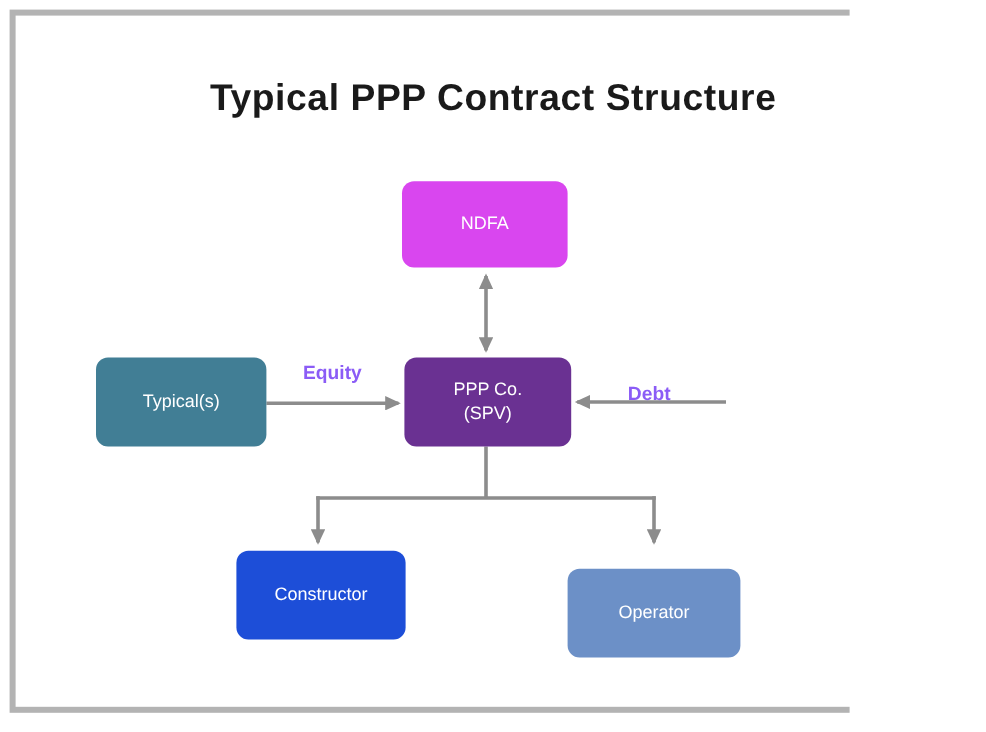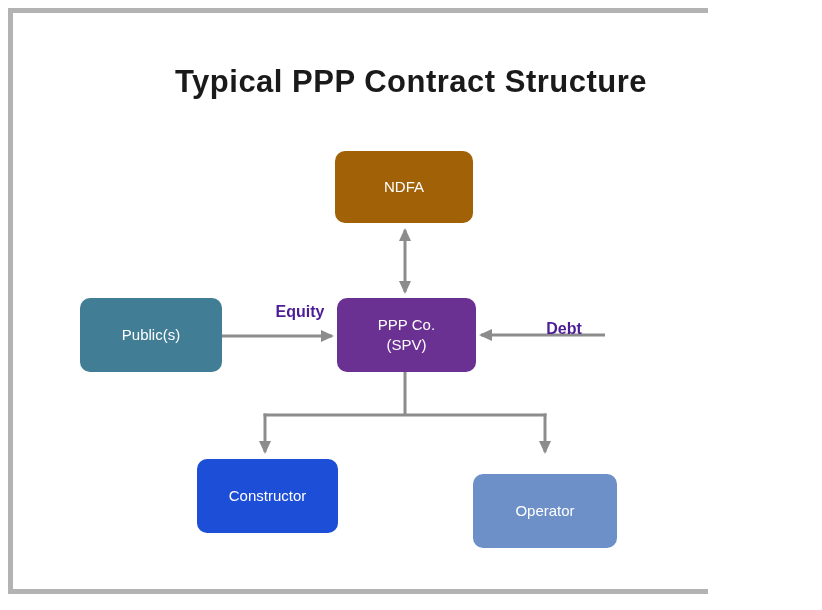--- a/index.html
+++ b/index.html
@@ -53,22 +53,21 @@
   .node-sponsor     { left: 80px;  top: 298px; width: 142px; height: 74px; }
   .node-lender      { left: 605px; top: 297px; width: 143px; height: 73px; }
   .node-constructor { left: 197px; top: 459px; width: 141px; height: 74px; }
   .node-operator    { left: 473px; top: 459px; width: 144px; height: 74px; margin-top: 15px; }
   .edge-label {
     position: absolute;
     width: 110px;
     text-align: center;
     font-size: 16px;
     font-weight: bold;
-    color: #4c1d95;
-    padding-left: 23px;
+    color: #8b5cf6;
   }
   .edge-label-equity { left: 222px; top: 303px; }
   .edge-label-debt   { left: 486px; top: 320px; }
   svg.connectors {
     position: absolute;
     left: 0;
     top: 0;
     width: 822px;
     height: 610px;
     pointer-events: none;
@@ -96,31 +95,31 @@
 
     <line x1="605" y1="335" x2="481" y2="335" stroke="#8C8C8C" stroke-width="3" marker-end="url(#arrowhead)"></line>
 
     <path d="M405,372 L405,415 M263.5,415 L546.5,415" stroke="#8C8C8C" stroke-width="3" fill="none"></path>
 
     <line x1="265" y1="413.5" x2="265" y2="452" stroke="#8C8C8C" stroke-width="3" marker-end="url(#arrowhead)"></line>
 
     <line x1="545" y1="413.5" x2="545" y2="452" stroke="#8C8C8C" stroke-width="3" marker-end="url(#arrowhead)"></line>
   </svg>
 
-  <div class="node node-ndfa" style="background-color: #a16207;">
+  <div class="node node-ndfa" style="background-color: #d946ef;">
     <div>NDFA</div>
   </div>
 
   <div class="node node-ppp" style="background-color: rgb(106, 49, 146);">
     <div>PPP Co.</div>
     <div>(SPV)</div>
   </div>
 
   <div class="node node-sponsor" style="background-color: rgb(65, 126, 149);">
-    <div>Public(s)</div>
+    <div>Typical(s)</div>
   </div>
 
 
   <div class="node node-constructor" style="background-color: #1d4ed8;">
     <div>Constructor</div>
   </div>
 
   <div class="node node-operator" style="background-color: rgb(108, 144, 199);">
     <div>Operator</div>
   </div>

